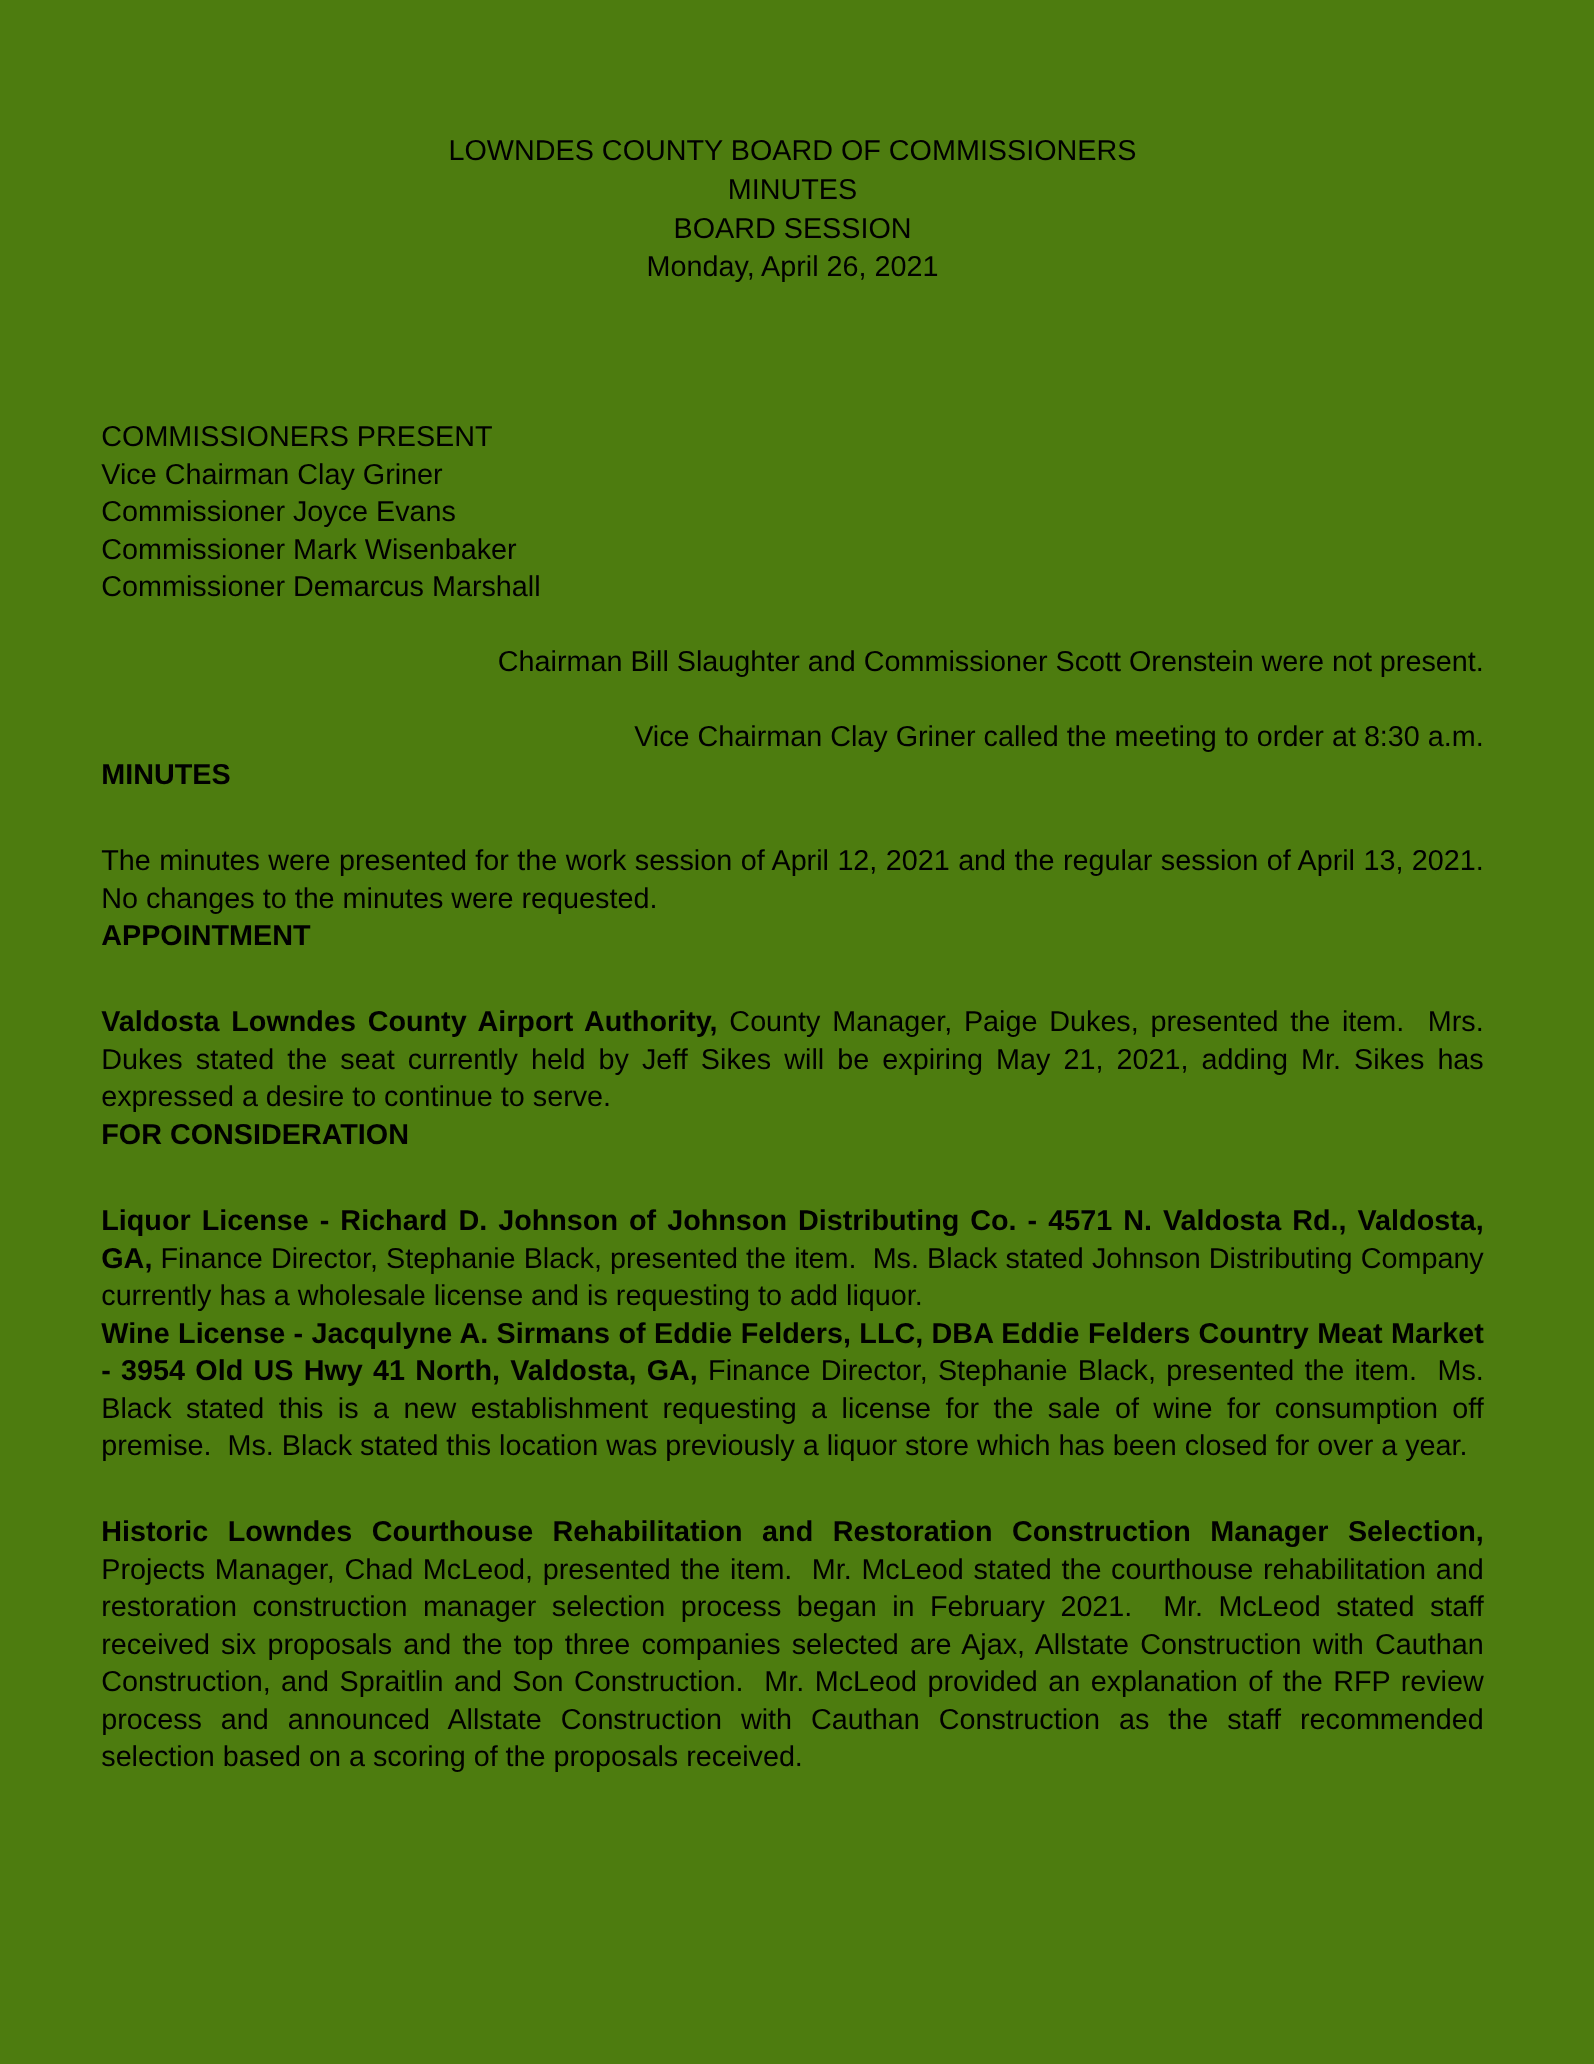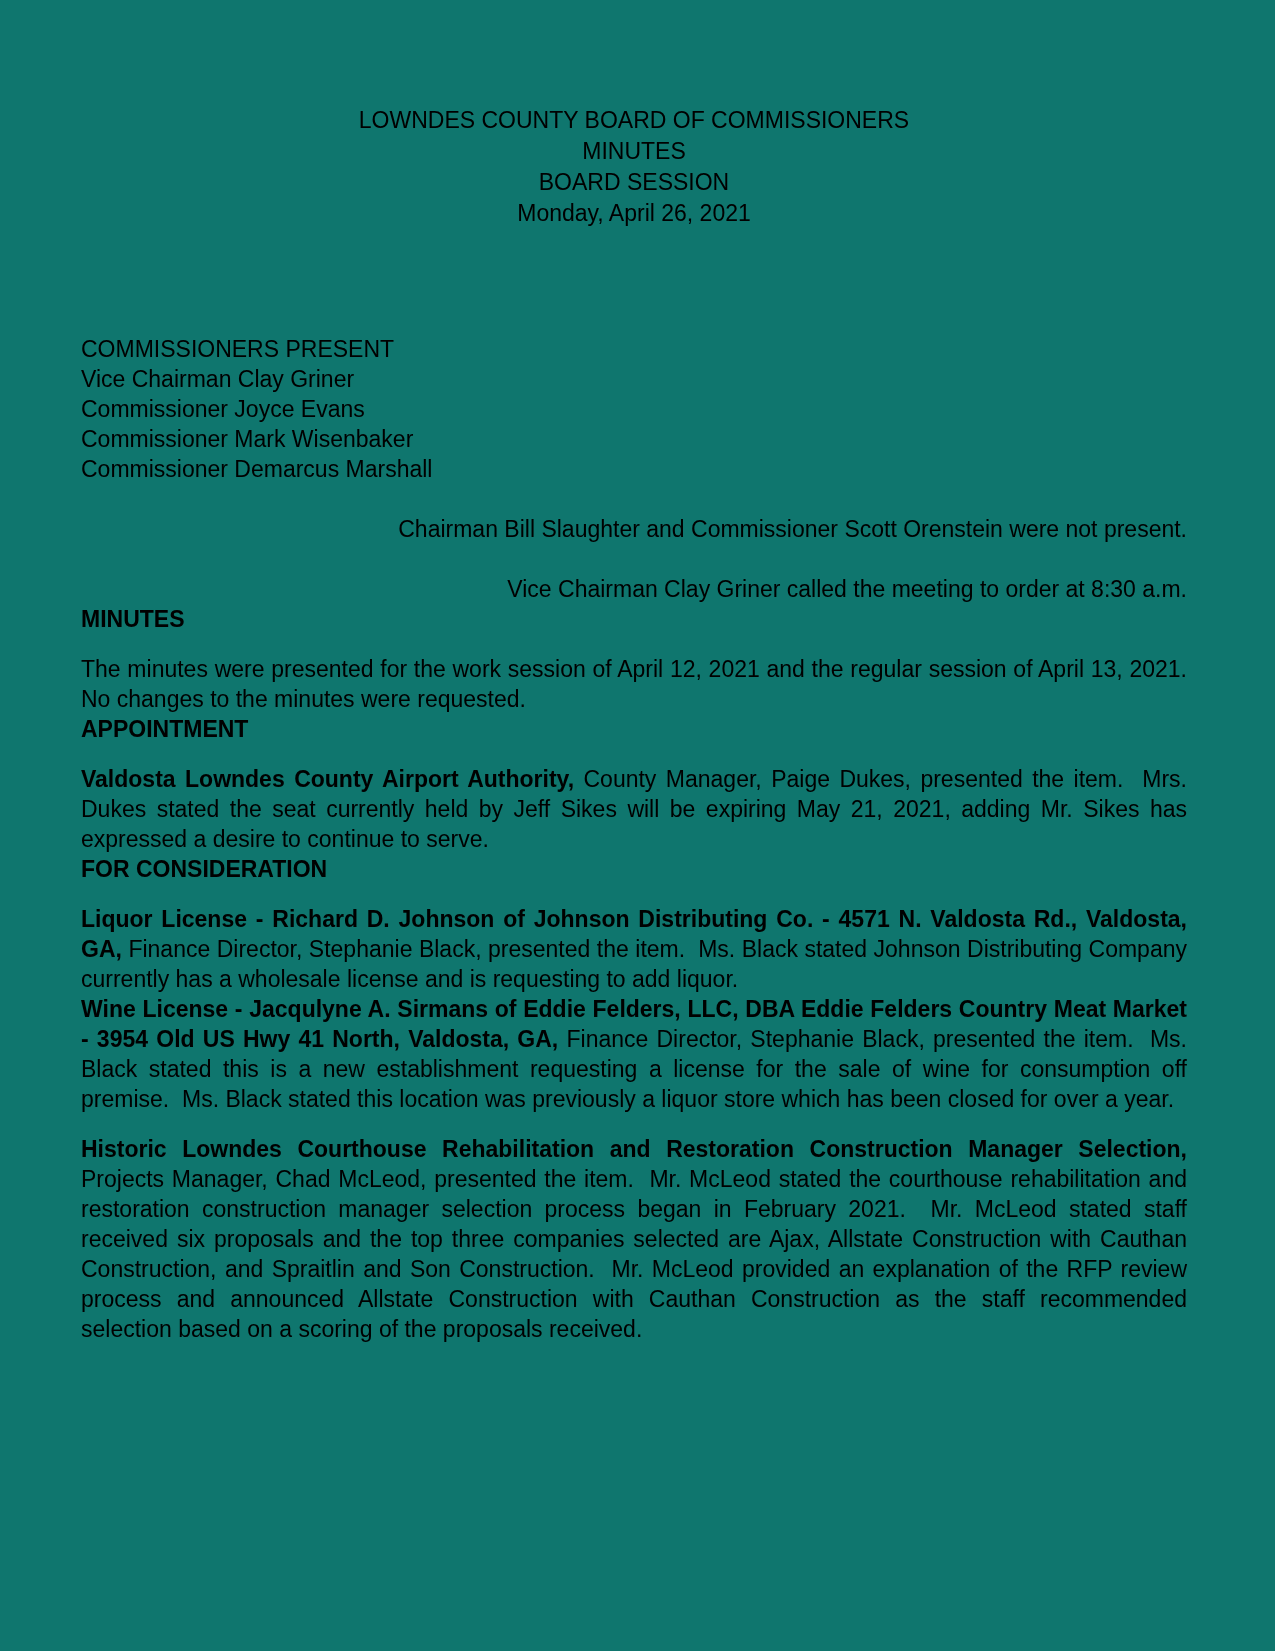--- a/index.html
+++ b/index.html
@@ -5,21 +5,21 @@
   html, body {
     margin: 0;
     padding: 0;
     background: #ffffff;
   }
   .page {
     position: relative;
     width: 1275px;
     height: 1651px;
     box-sizing: border-box;
-    background: #0f766e;
+    background: #4d7c0f;
     color: #000000;
     font-family: "Liberation Sans", sans-serif;
     font-size: 23px;
     line-height: 30px;
     padding: 105px 88px 0 81px;
     overflow: hidden;
   }
   .title-block {
     text-align: center;
     line-height: 31px;
@@ -41,21 +41,21 @@
   .single {
     text-align: right;
   }
   h2.doc-heading {
     font-size: 23px;
     line-height: 30px;
     font-weight: bold;
     margin: 0;
   }
   .mt-std    { margin-top: 30px; }
-  .mt-para   { margin-top: 20px; }
+  .mt-para   { margin-top: 39px; }
   .mt-head   { margin-top: 36px; }
   .mt-wine   { }
   strong { font-weight: bold; }
 </style>
 </head>
 <body>
 
 <div class="page">
 
   <header class="title-block">

